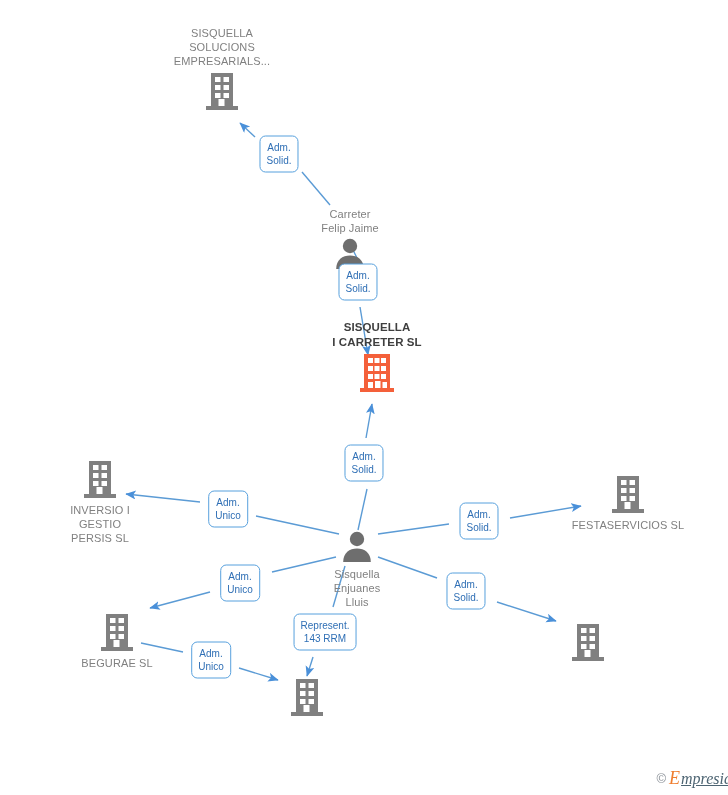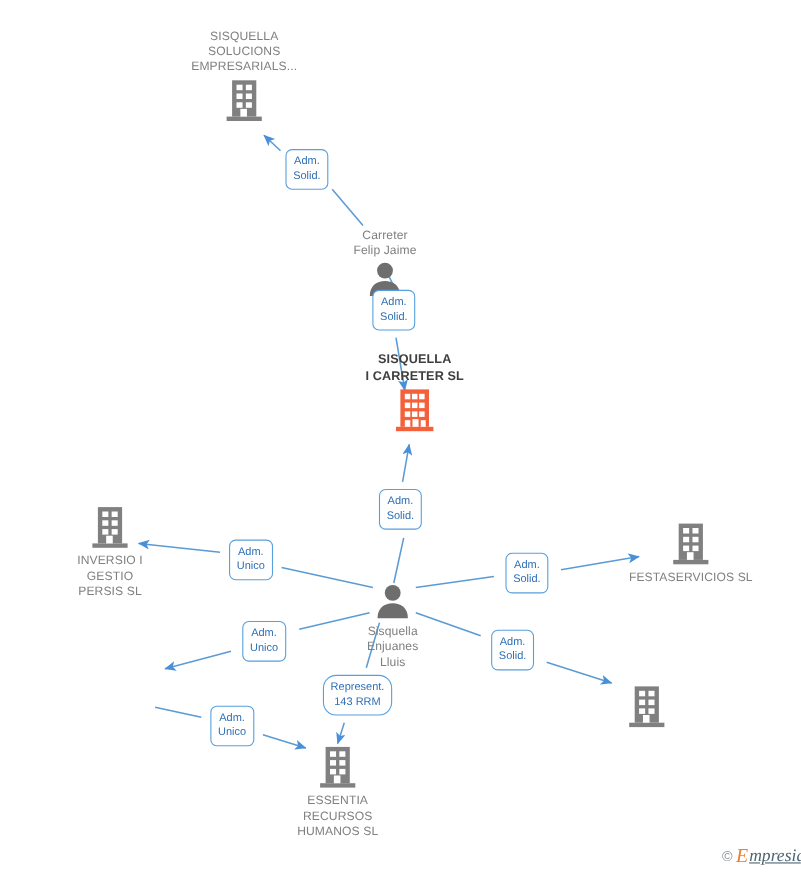--- a/index.html
+++ b/index.html
@@ -230,20 +230,36 @@
       <svg width="34" height="34" viewBox="0 0 34 34" aria-hidden="true">
         <circle cx="17" cy="9" r="7.2" fill="#6e6e6e"></circle>
         <path d="M3.2,32 C3.2,22.6 9.5,18.4 17,18.4 C24.5,18.4 30.8,22.6 30.8,32 Z" fill="#6e6e6e"></path>
       </svg>
     </span>
     <span class="node-label">Sisquella
 Enjuanes
 Lluis</span>
   </div>
 
+  <div class="node label-below" style="left:117px; top:611px;">
+    <span class="icon-wrap">
+      <svg width="40" height="42" viewBox="0 0 40 42" aria-hidden="true">
+        <rect x="9" y="3" width="22" height="33" fill="#808080"></rect>
+        <rect x="4" y="36" width="32" height="4" fill="#808080"></rect>
+        <rect x="13" y="7" width="5.5" height="5" fill="#ffffff"></rect>
+        <rect x="21.5" y="7" width="5.5" height="5" fill="#ffffff"></rect>
+        <rect x="13" y="15" width="5.5" height="5" fill="#ffffff"></rect>
+        <rect x="21.5" y="15" width="5.5" height="5" fill="#ffffff"></rect>
+        <rect x="13" y="23" width="5.5" height="5" fill="#ffffff"></rect>
+        <rect x="21.5" y="23" width="5.5" height="5" fill="#ffffff"></rect>
+        <rect x="16.5" y="29" width="6" height="7" fill="#ffffff"></rect>
+      </svg>
+    </span>
+    <span class="node-label">BEGURAE SL</span>
+  </div>
 
   <div class="node label-below" style="left:588px; top:621px;">
     <span class="icon-wrap">
       <svg width="40" height="42" viewBox="0 0 40 42" aria-hidden="true">
         <rect x="9" y="3" width="22" height="33" fill="#808080"></rect>
         <rect x="4" y="36" width="32" height="4" fill="#808080"></rect>
         <rect x="13" y="7" width="5.5" height="5" fill="#ffffff"></rect>
         <rect x="21.5" y="7" width="5.5" height="5" fill="#ffffff"></rect>
         <rect x="13" y="15" width="5.5" height="5" fill="#ffffff"></rect>
         <rect x="21.5" y="15" width="5.5" height="5" fill="#ffffff"></rect>
@@ -261,39 +277,36 @@
         <rect x="4" y="36" width="32" height="4" fill="#808080"></rect>
         <rect x="13" y="7" width="5.5" height="5" fill="#ffffff"></rect>
         <rect x="21.5" y="7" width="5.5" height="5" fill="#ffffff"></rect>
         <rect x="13" y="15" width="5.5" height="5" fill="#ffffff"></rect>
         <rect x="21.5" y="15" width="5.5" height="5" fill="#ffffff"></rect>
         <rect x="13" y="23" width="5.5" height="5" fill="#ffffff"></rect>
         <rect x="21.5" y="23" width="5.5" height="5" fill="#ffffff"></rect>
         <rect x="16.5" y="29" width="6" height="7" fill="#ffffff"></rect>
       </svg>
     </span>
-    <span class="node-label">ESSENTIA
-RECURSOS
-HUMANOS SL</span>
   </div>
 
   <div id="edge-labels">
       <div class="edge-label" style="left: 279px; top: 154px;">Adm.
 Solid.</div>
       <div class="edge-label" style="left: 358px; top: 282px;">Adm.
 Solid.</div>
       <div class="edge-label" style="left: 364px; top: 463px;">Adm.
 Solid.</div>
       <div class="edge-label" style="left: 228px; top: 509px;">Adm.
 Unico</div>
       <div class="edge-label" style="left: 479px; top: 521px;">Adm.
 Solid.</div>
       <div class="edge-label" style="left: 240px; top: 583px;">Adm.
 Unico</div>
-      <div class="edge-label" style="left: 325px; top: 632px; border-radius: 12px;">Represent.
+      <div class="edge-label" style="left: 325px; top: 632px;">Represent.
 143 RRM</div>
       <div class="edge-label" style="left: 466px; top: 591px;">Adm.
 Solid.</div>
       <div class="edge-label" style="left: 211px; top: 660px;">Adm.
 Unico</div>
     </div>
 
   <div class="watermark">
     <span class="copy">©</span>
     <span class="brand-e">E</span>

